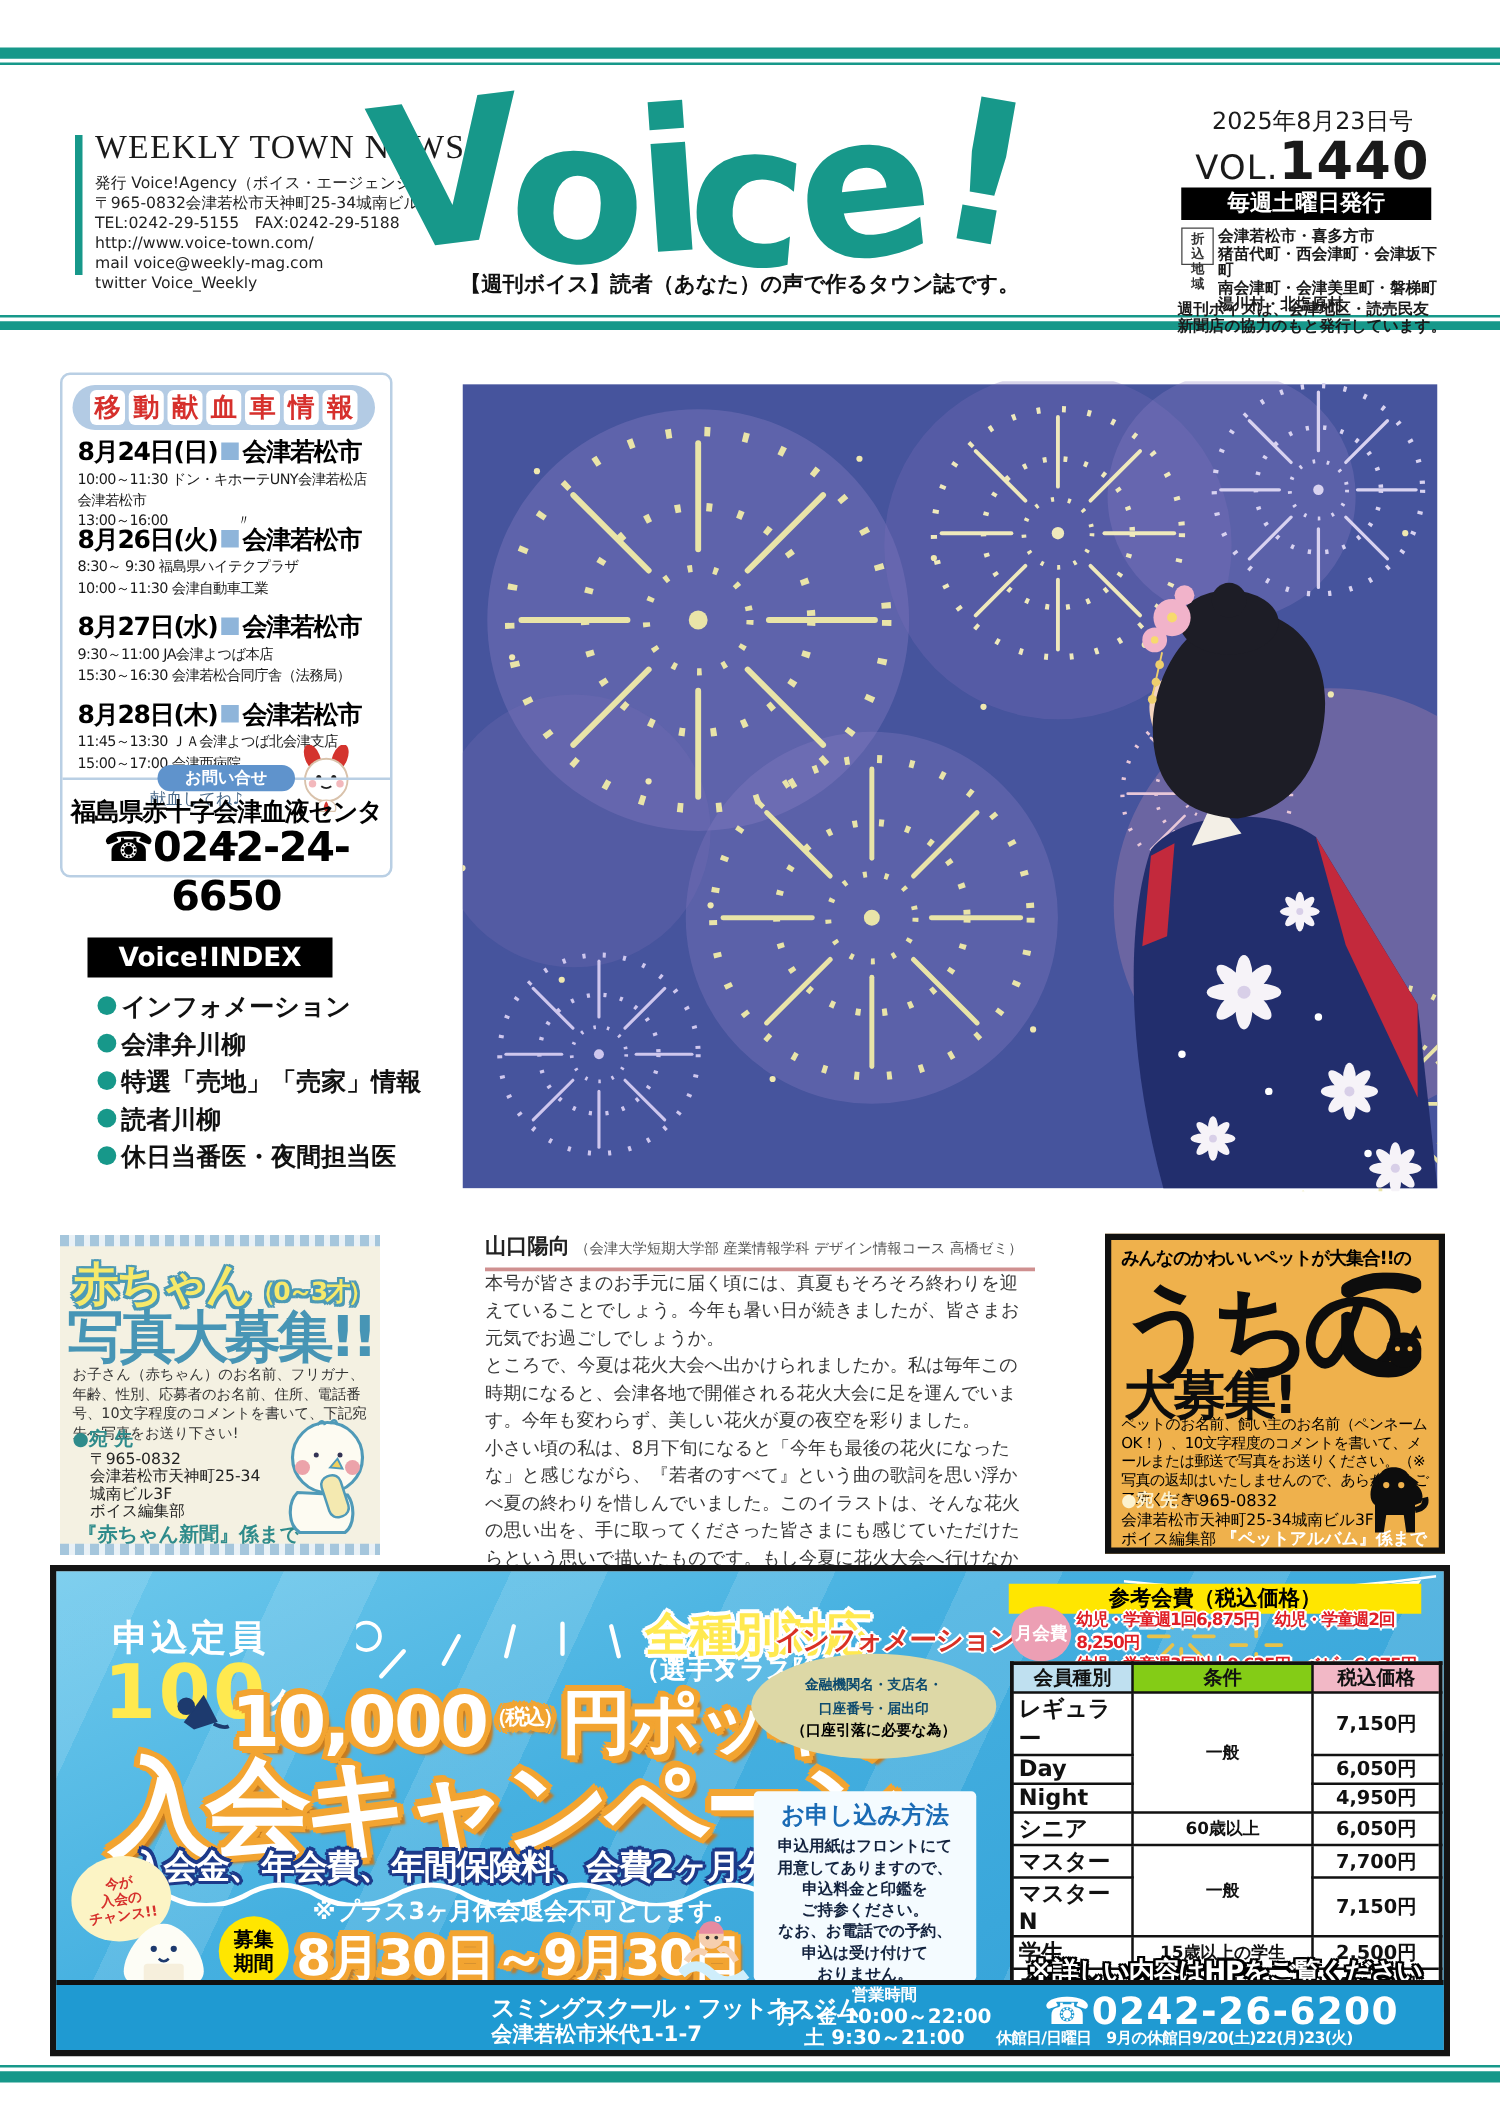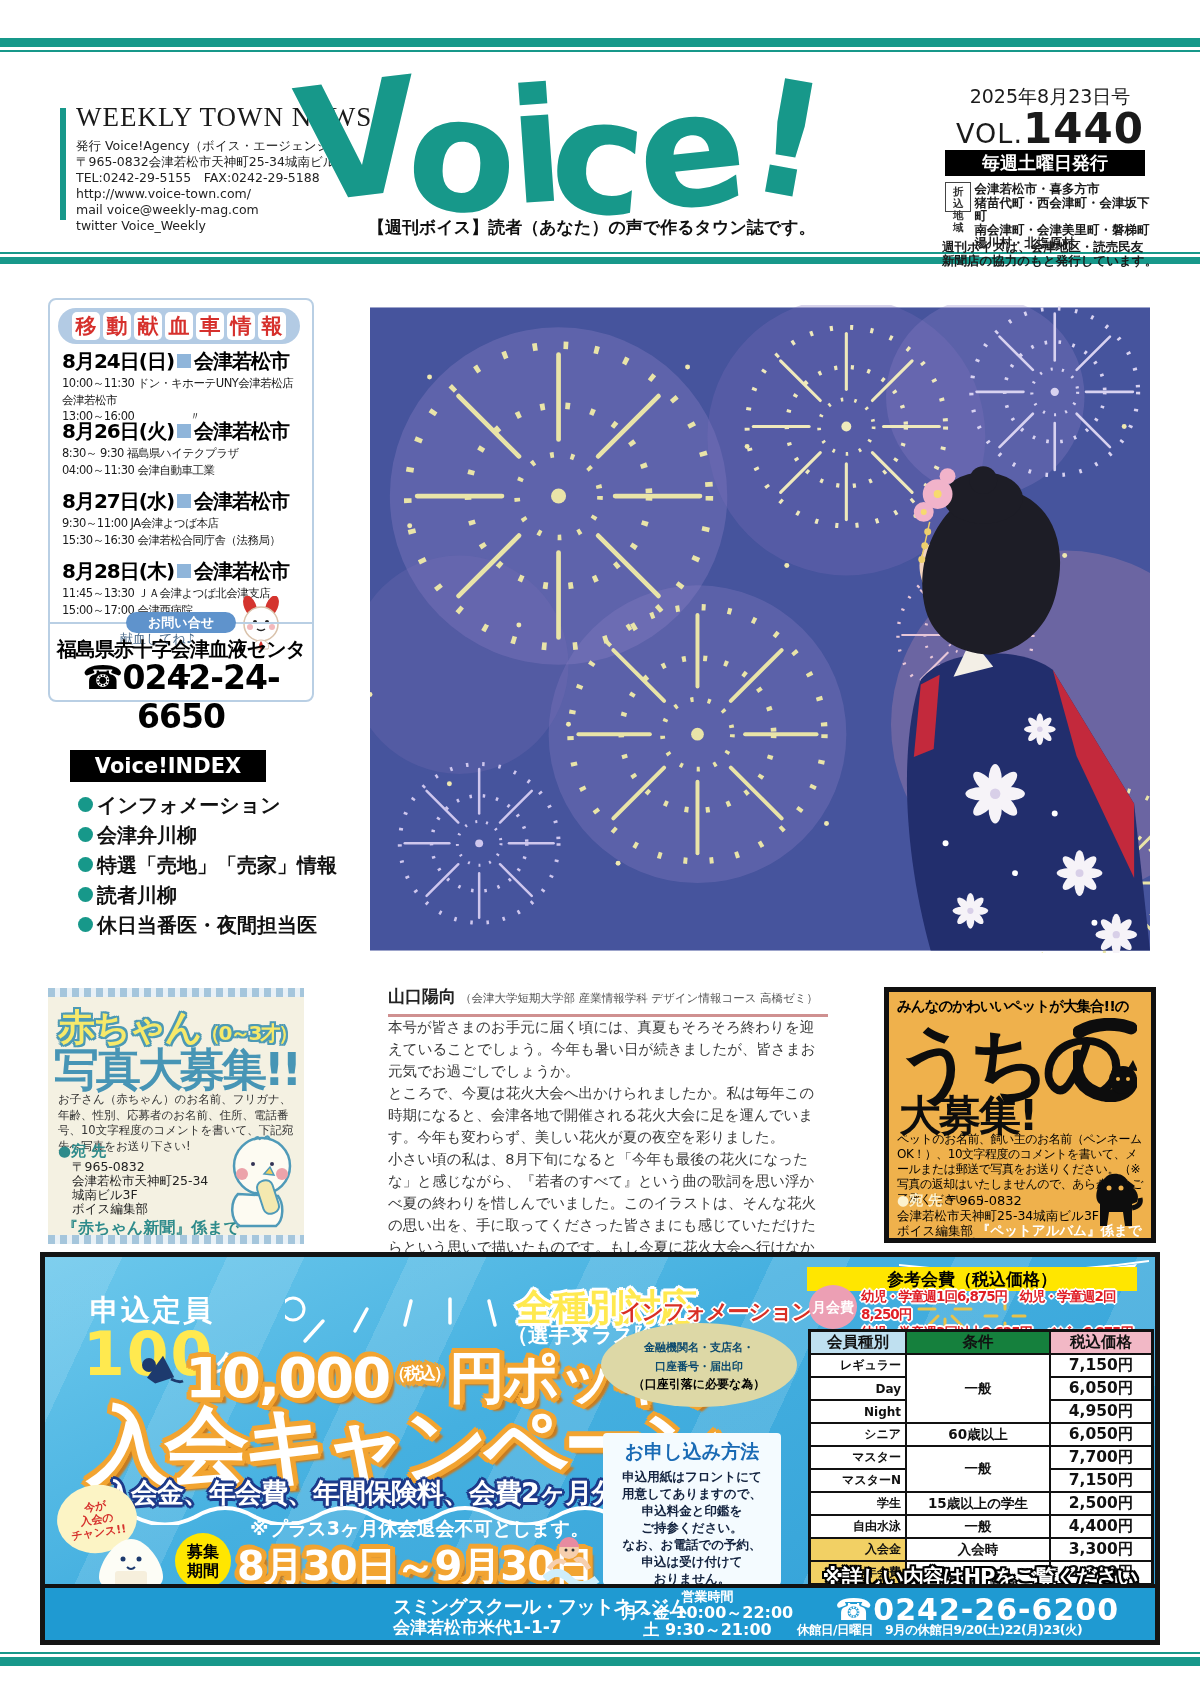--- a/index.html
+++ b/index.html
@@ -166,23 +166,23 @@
   .monthly-badge{left:764px;top:28px;width:48px;height:44px;border-radius:50%;background:#ec9fb4;
                  color:#fff;font-size:14px;font-weight:bold;display:flex;align-items:center;
                  justify-content:center;text-align:center;line-height:16px;}
   .monthly{left:816px;top:30px;width:286px;font-size:13.5px;font-weight:bold;color:#e01f26;
            line-height:18px;letter-spacing:-1px;
      text-shadow:-2px 0 #fff,2px 0 #fff,0 -2px #fff,0 2px #fff,-1px -1px #fff,1px 1px #fff,-1px 1px #fff,1px -1px #fff;}
   .fee-table{left:763px;top:72px;border-collapse:collapse;background:#fff;border:3px solid #111;}
   .fee-table td,.fee-table th{border:2px solid #111;padding:0 4px;height:19px;}
   .fee-table th{font-size:15.5px;font-weight:bold;}
   .th-type{background:#bfe0f0;width:86px;}
-  .th-cond{background:#15803d;width:134px;margin-top:44px;}
+  .th-cond{background:#84cc16;width:134px;margin-top:44px;}
   .th-price{background:#f2b8c6;width:92px;}
-  .td-type{font-size:12px;font-weight:bold;text-align:right;}
+  .td-type{font-size:18px;font-weight:bold;text-align:left;}
   .td-cond{font-size:13.5px;font-weight:bold;text-align:center;}
   .td-price{font-size:15.5px;font-weight:bold;text-align:center;}
   .yl{background:#f2d064;}
   .hp-note{left:770px;top:306px;width:330px;font-size:21px;font-weight:bold;color:#fff;
            letter-spacing:-1px;text-align:center;
      text-shadow:-2px 0 #000,2px 0 #000,0 -2px #000,0 2px #000,-2px -2px #000,2px 2px #000,-2px 2px #000,2px -2px #000;}
   .ad-footer{left:0;bottom:0;width:1110px;height:52px;background:#1f9ad2;border-top:4px solid #111;}
   .club{left:14px;top:4px;font-size:37px;font-weight:bold;color:#fff;letter-spacing:-2px;}
   .club-desc{left:348px;top:6px;font-size:19px;font-weight:bold;color:#fff;letter-spacing:-1px;}
   .club-addr{left:348px;top:28px;font-size:17px;font-weight:bold;color:#fff;}
@@ -254,21 +254,21 @@
       <span class="blood-char">報</span>
     </div>
     <div class="abs bd-entry be1">
       <div class="bd-date"><span>8月24日(日)</span><span class="bd-sq"></span><span>会津若松市</span></div>
       <div class="bd-slot">10:00～11:30 ドン・キホーテUNY会津若松店会津若松市</div>
       <div class="bd-slot">13:00～16:00　　　　　〃</div>
     </div>
     <div class="abs bd-entry be2">
       <div class="bd-date"><span>8月26日(火)</span><span class="bd-sq"></span><span>会津若松市</span></div>
       <div class="bd-slot">  8:30～ 9:30 福島県ハイテクプラザ</div>
-      <div class="bd-slot">04:00～11:30 会津自動車工業</div>
+      <div class="bd-slot">10:00～11:30 会津自動車工業</div>
     </div>
     <div class="abs bd-entry be3">
       <div class="bd-date"><span>8月27日(水)</span><span class="bd-sq"></span><span>会津若松市</span></div>
       <div class="bd-slot">  9:30～11:00 JA会津よつば本店</div>
       <div class="bd-slot">15:30～16:30 会津若松合同庁舎（法務局）</div>
     </div>
     <div class="abs bd-entry be4">
       <div class="bd-date"><span>8月28日(木)</span><span class="bd-sq"></span><span>会津若松市</span></div>
       <div class="bd-slot">11:45～13:30 ＪＡ会津よつば北会津支店</div>
       <div class="bd-slot">15:00～17:00 会津西病院</div>

